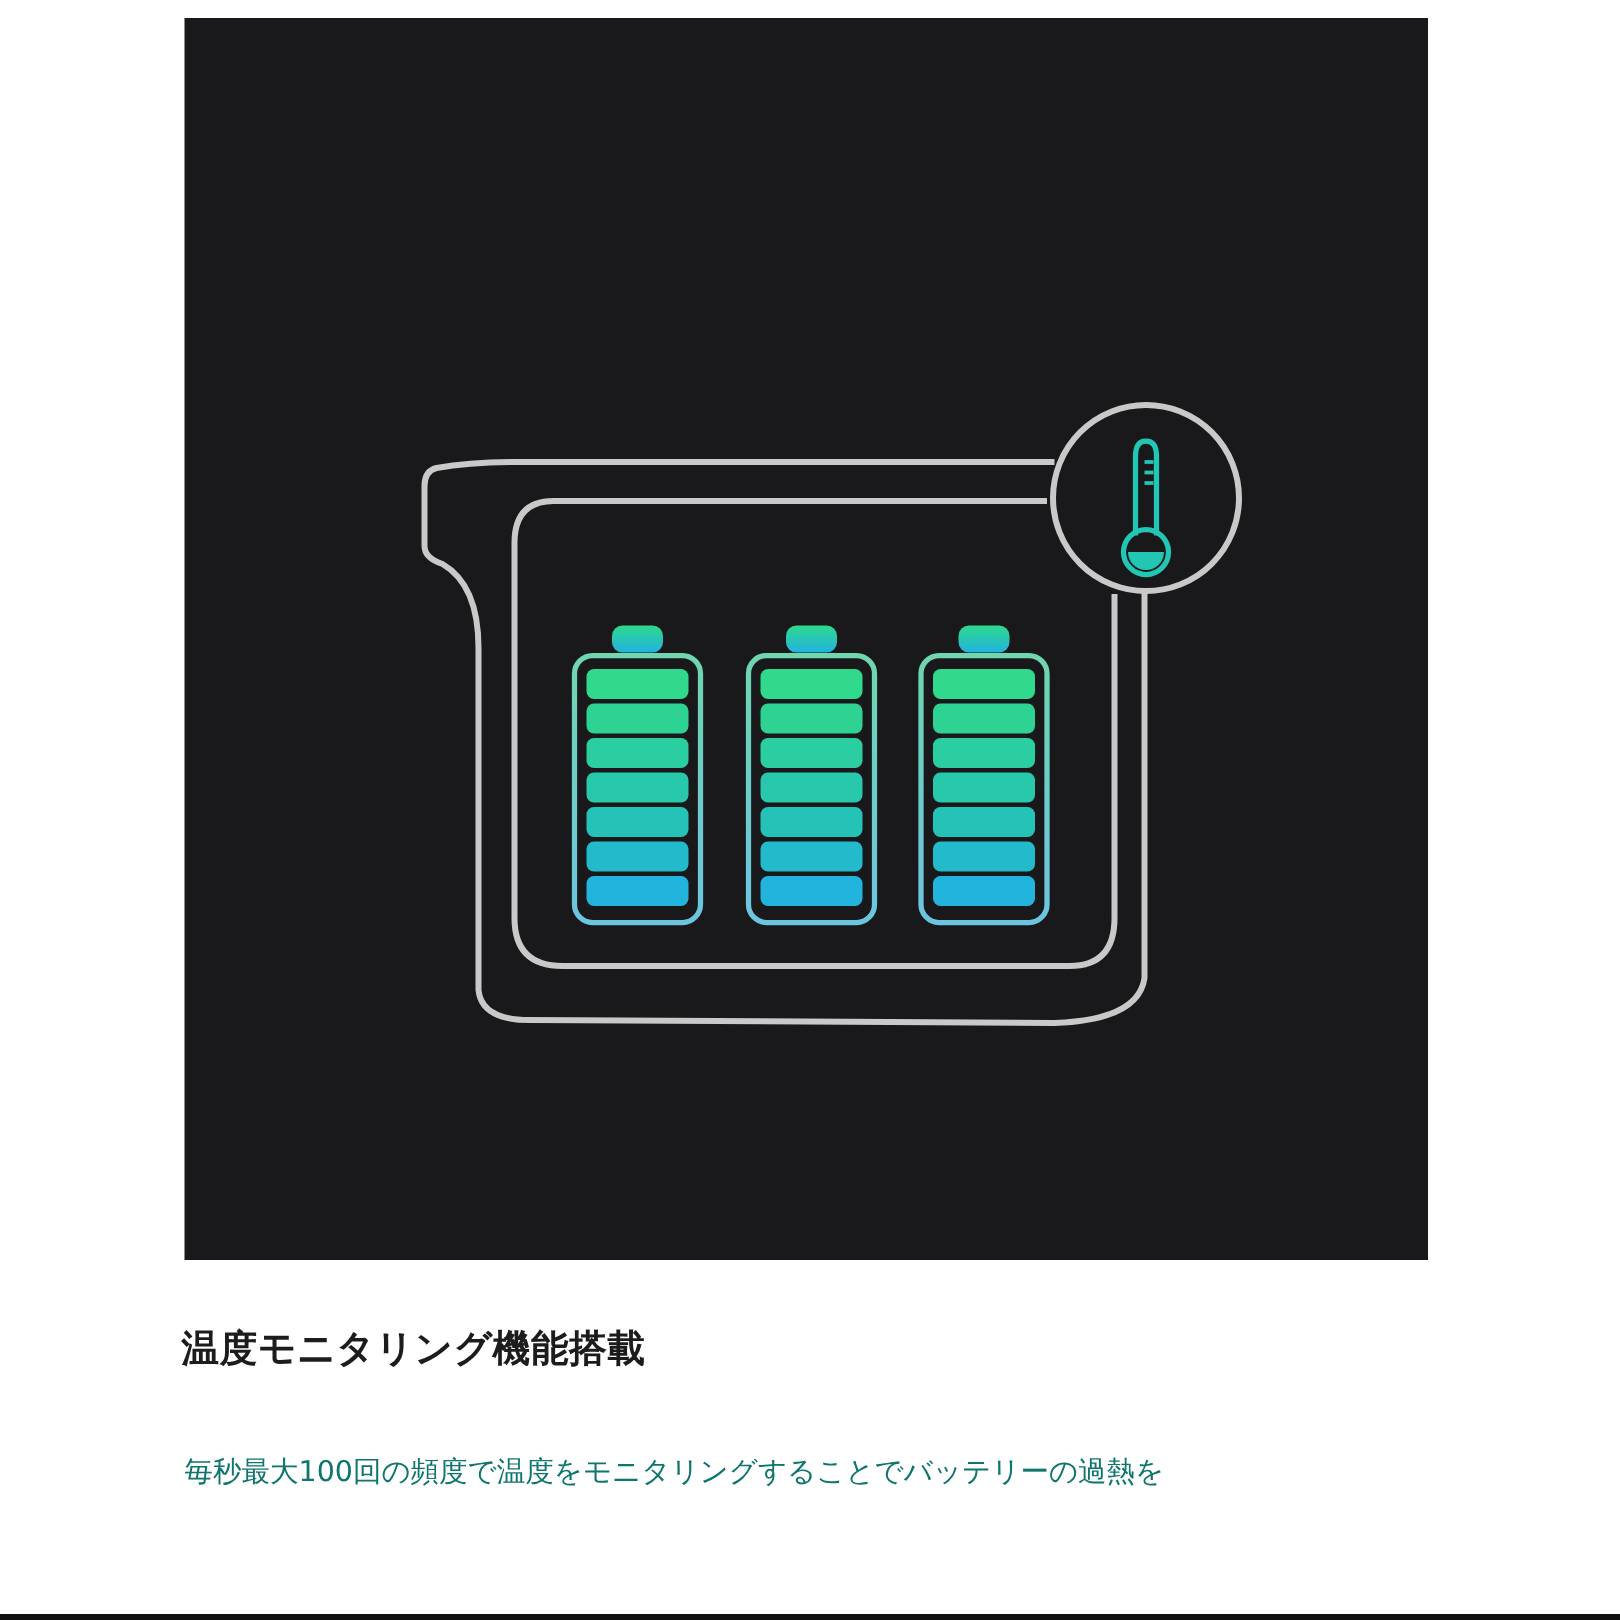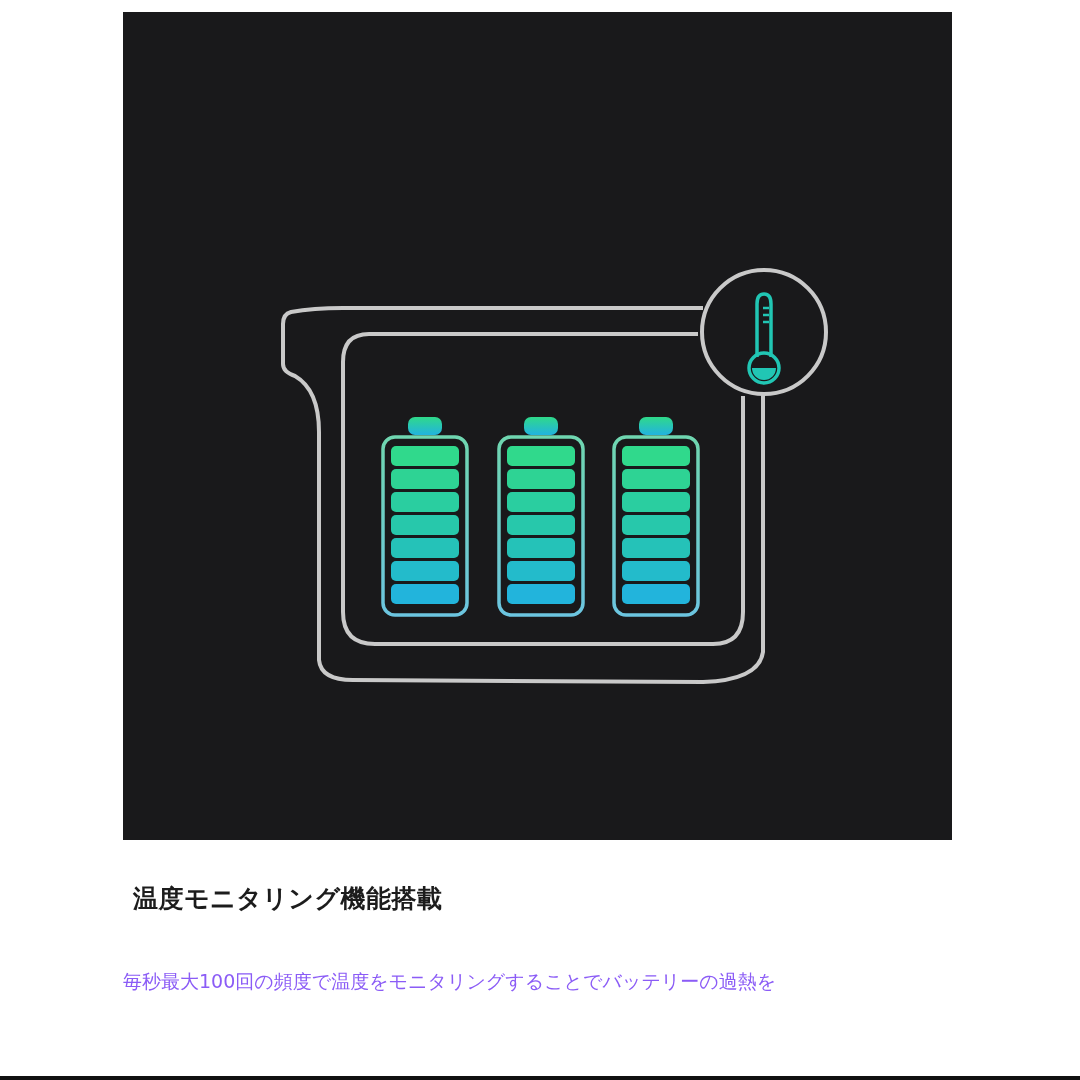--- a/index.html
+++ b/index.html
@@ -7,27 +7,27 @@
       width: 1080px; height: 1080px; position: relative; overflow: hidden;
       background: #ffffff;
       font-family: "DejaVu Sans", "Liberation Sans", sans-serif;
     }
     .panel {
       position: absolute; left: 123px; top: 12px; width: 829px; height: 828px;
       background: #19191b;
     }
     .panel svg { position: absolute; left: 0; top: 0; }
     .title {
-      position: absolute; left: 133px; top: 882px;
+      position: absolute; left: 121px; top: 882px;
       font-size: 25px; font-weight: bold; color: #1c1c1c; letter-spacing: 0.5px;
       white-space: nowrap;
     }
     .desc {
       position: absolute; left: 123px; top: 958px; width: 840px;
-      font-size: 19px; line-height: 46px; color: #8b5cf6;
+      font-size: 19px; line-height: 46px; color: #0f766e;
     }
     .bottom-bar {
       position: absolute; left: 0; bottom: 0; width: 1080px; height: 4px; background: #111111;
     }
   </style>
 </head>
 <body>
 
 <div class="panel">
   <svg width="829" height="828" viewBox="0 0 829 828">

